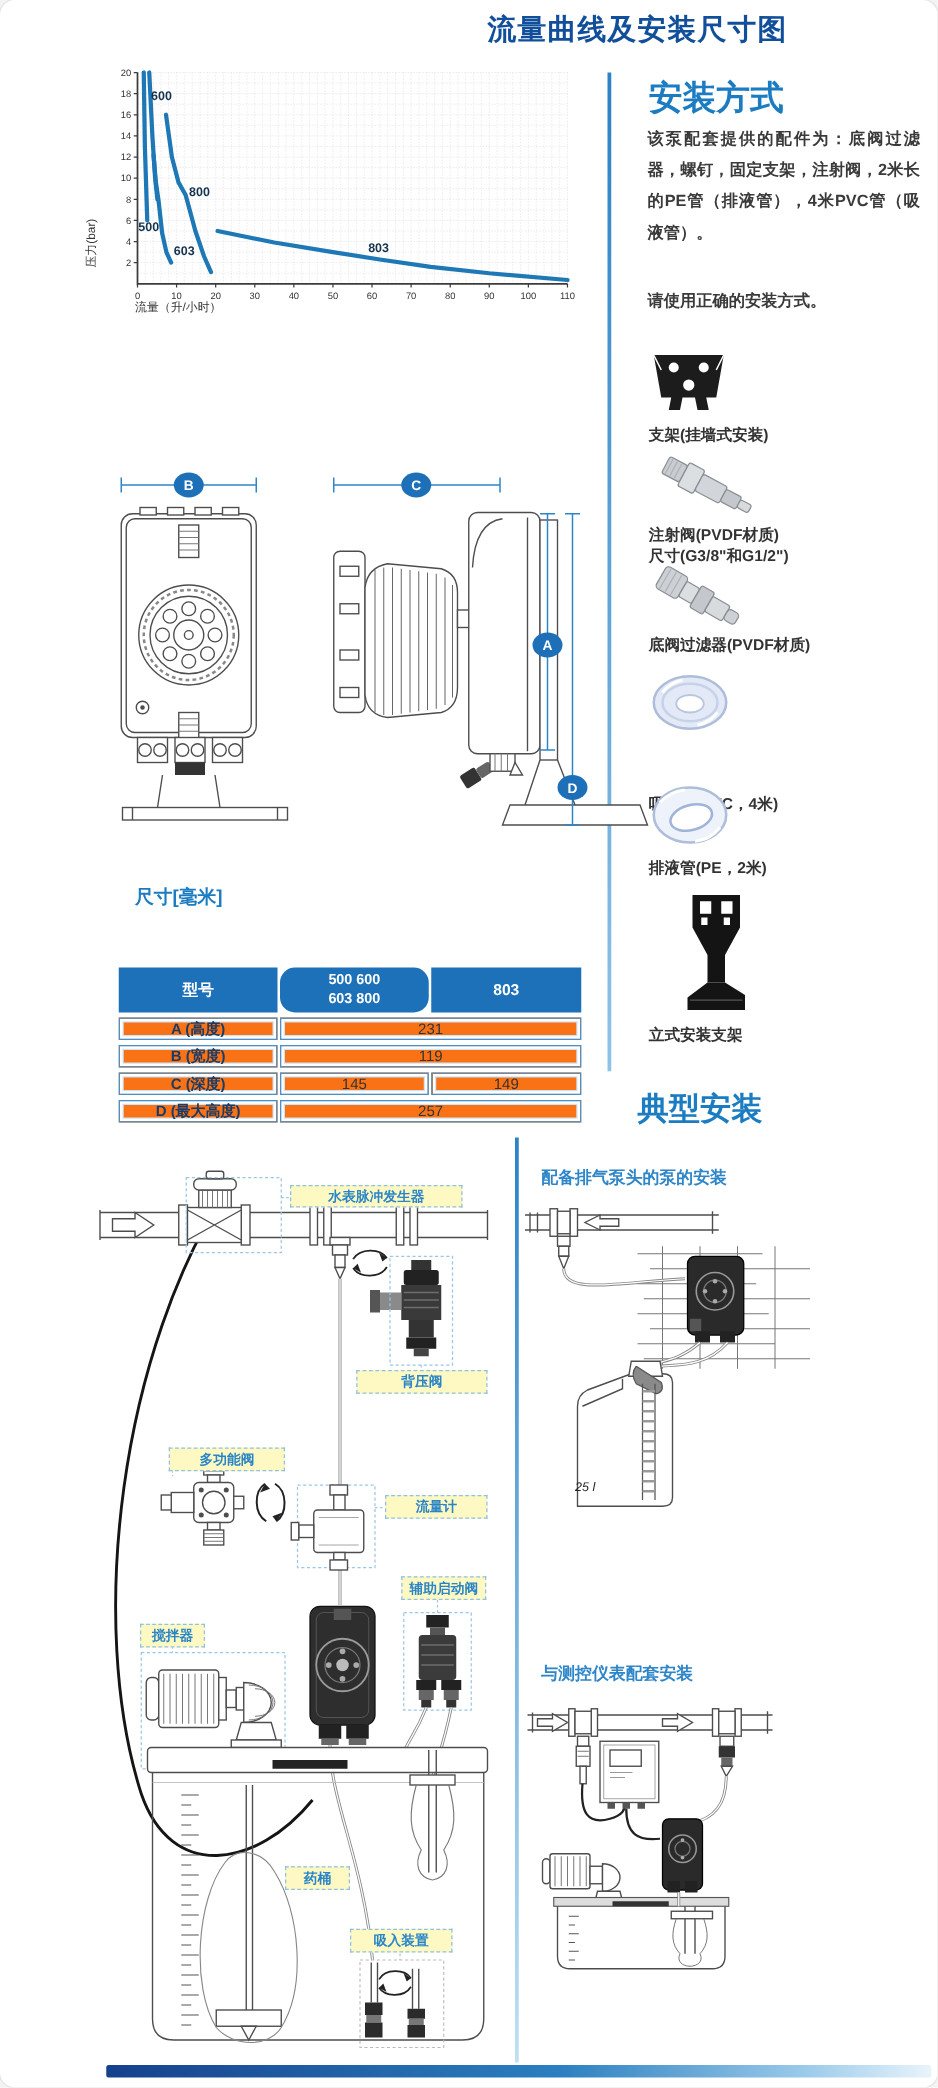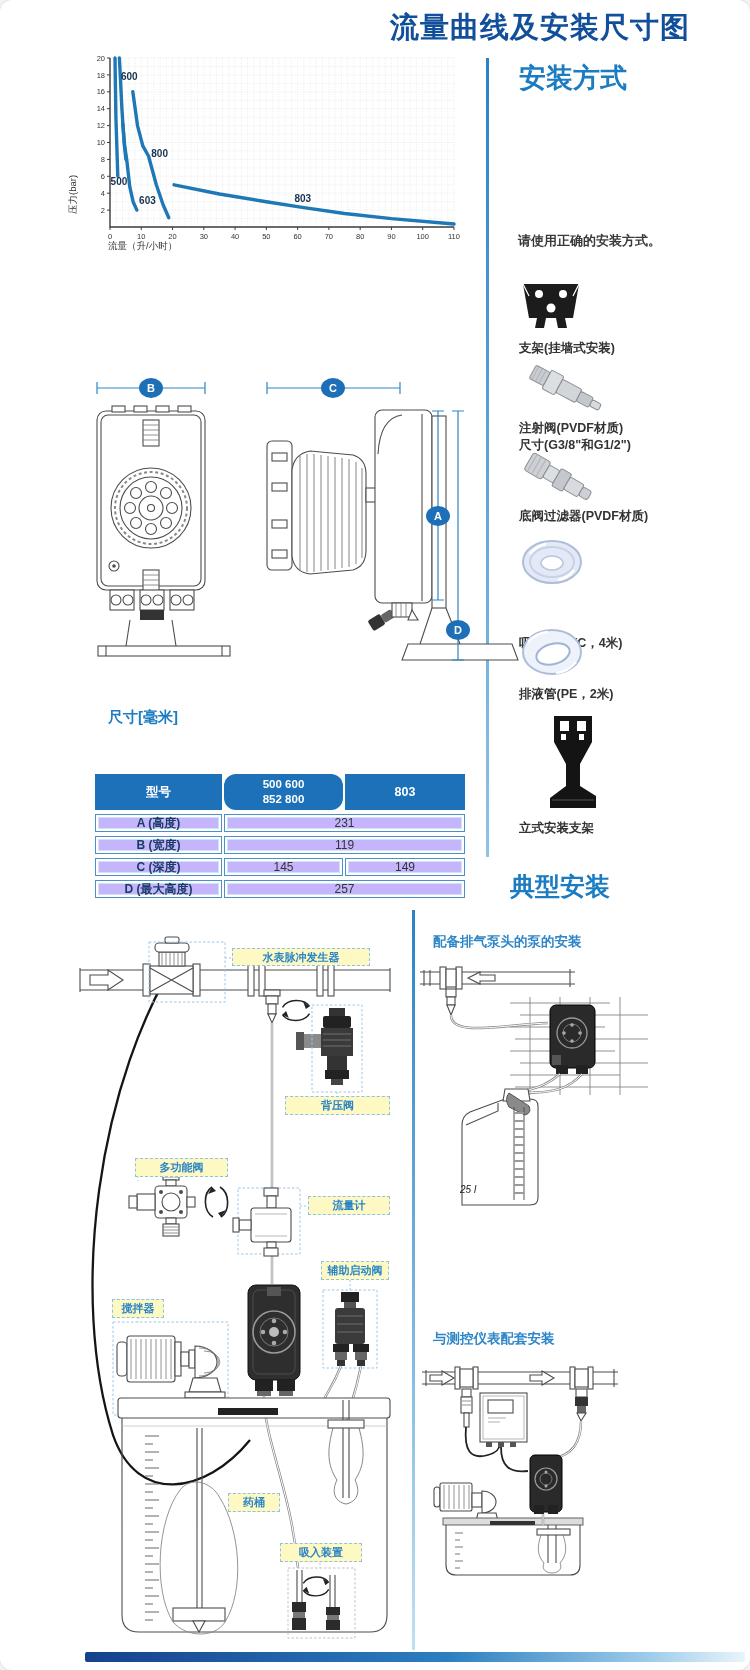--- a/index.html
+++ b/index.html
@@ -1,25 +1,25 @@
 <!DOCTYPE html>
 <html><head>
 <meta charset="utf-8">
 <style>
   html,body{margin:0;padding:0;background:#f3f3f3;font-family:"Liberation Sans","DejaVu Sans",sans-serif;}
   #page{position:relative;width:750px;height:1670px;background:#fff;border-radius:12px;box-shadow:0 0 0 1px #e4e4e4;overflow:hidden;margin:0 auto;}
   .abs{position:absolute;}
-  .h-main{font-weight:bold;color:#124f9a;font-size:29px;letter-spacing:1px;text-align:center;}
+  .h-main{font-weight:bold;color:#124f9a;font-size:23px;letter-spacing:1px;text-align:center;}
   .h-sec{font-weight:bold;color:#1c7cc2;}
   .lbl{position:absolute;border:1px dashed #8fc0e6;background:#fef9c3;color:#2a85c8;font-weight:bold;font-size:11px;display:flex;align-items:center;justify-content:center;white-space:nowrap;box-sizing:border-box;}
   .acc-label{position:absolute;font-size:12.5px;font-weight:600;color:#333;white-space:nowrap;}
   .para{font-size:13px;line-height:25px;color:#3a3a3a;font-weight:600;text-align:justify;}
   .vdiv{position:absolute;width:3px;}
   .tbl-hcell{background:#1d71b8;color:#fff;font-weight:bold;display:flex;flex-direction:column;align-items:center;justify-content:center;font-size:12.5px;line-height:15px;}
-  .tbl-cell{background:#c4b5fd;border:1px solid #4a90c9;box-shadow:inset 0 0 0 2px #fff,inset 0 0 0 3px #cfe3f3;display:flex;align-items:center;justify-content:center;font-size:12px;color:#333;box-sizing:border-box;}
+  .tbl-cell{background:#f97316;border:1px solid #4a90c9;box-shadow:inset 0 0 0 2px #fff,inset 0 0 0 3px #cfe3f3;display:flex;align-items:center;justify-content:center;font-size:12px;color:#333;box-sizing:border-box;}
   .tbl-label{font-weight:bold;color:#1a3b66;}
   .row{display:flex;gap:2px;margin-top:4px;height:18px;}
   svg{overflow:visible;}
   .lineart{stroke:#4d4d4d;fill:none;stroke-width:1.1;}
   .lineart-fill{stroke:#4d4d4d;fill:#fff;stroke-width:1.1;}
   .dashbox{fill:none;stroke:#9cc6e8;stroke-width:1;stroke-dasharray:2.5,2;}
   .tube{stroke:#888;stroke-width:2.4;fill:none;}
   .tubecore{stroke:#fff;stroke-width:1;fill:none;}
   .dim{stroke:#2e86c8;stroke-width:1.2;fill:none;}
 </style>
@@ -171,20 +171,21 @@
         <polyline points="112.1,142.8 157.4,152.0 204.3,159.7 241.9,165.6 282.5,171.5 329.4,176.6 392.0,182.0" fill="none" stroke="#1e78b6" stroke-width="3.4" stroke-linecap="round" stroke-linejoin="round"></polyline>
         <text x="232.5" y="159.7" font-size="10" font-weight="bold" fill="#16324f">803</text>
       </g>
     <text transform="translate(14,172) rotate(-90)" font-size="9.5" fill="#333">压力(bar)</text>
     <text x="46" y="207" font-size="9.5" fill="#333">流量（升/小时）</text>
   </svg>
 
   <div class="vdiv" style="left:486px;top:58px;height:799px;background:linear-gradient(#2b82c6,#8fc3e8);"></div>
 
   <div class="abs h-sec" style="left:519px;top:60px;font-size:27px;">安装方式</div>
+  <div class="abs para" style="left:518px;top:98px;width:218px;">该泵配套提供的配件为：底阀过滤器，螺钉，固定支架，注射阀，2米长的PE管（排液管），4米PVC管（吸液管）。</div>
   <div class="abs para" style="left:518px;top:228px;width:218px;">请使用正确的安装方式。</div>
 
   <svg class="abs" style="left:520px;top:278px;" width="62" height="54" viewBox="0 0 62 54">
     <path d="M3,6 L59,6 L53,40 L45,40 L47,50 L38,50 L36,40 L26,40 L24,50 L15,50 L17,40 L9,40 Z" fill="#1c1c1c"></path>
     <circle cx="19" cy="16" r="4" fill="#fff"></circle>
       <circle cx="43" cy="16" r="4" fill="#fff"></circle>
       <circle cx="31" cy="30" r="4.5" fill="#fff"></circle>
     <path d="M3,6 L9,18 M59,6 L53,18" stroke="#fff" stroke-width="1.2"></path>
   </svg>
   <div class="acc-label" style="left:519px;top:340px;">支架(挂墙式安装)</div>
@@ -334,21 +335,21 @@
     <text x="368" y="162" font-size="11" font-weight="bold" fill="#fff" text-anchor="middle">A</text>
     <text x="388" y="276" font-size="11" font-weight="bold" fill="#fff" text-anchor="middle">D</text>
   </svg>
 
   <div class="abs h-sec" style="left:108px;top:708px;font-size:15px;">尺寸[毫米]</div>
   <div class="abs" style="left:95px;top:742px;width:370px;margin-top:32px;">
     <div style="display:flex;gap:2px;height:36px;">
       <div class="tbl-hcell" style="width:127px;">型号</div>
       <div class="tbl-hcell" style="width:119px;font-size:11.5px;border-radius:12px;">
         <span>500 600</span>
-        <span>852 800</span>
+        <span>603 800</span>
       </div>
       <div class="tbl-hcell" style="width:120px;">803</div>
     </div>
     <div class="row">
       <div class="tbl-cell tbl-label" style="width:127px;">A (高度)</div>
       <div class="tbl-cell" style="width:241px;">231</div>
     </div>
     <div class="row">
       <div class="tbl-cell tbl-label" style="width:127px;">B (宽度)</div>
       <div class="tbl-cell" style="width:241px;">119</div>

